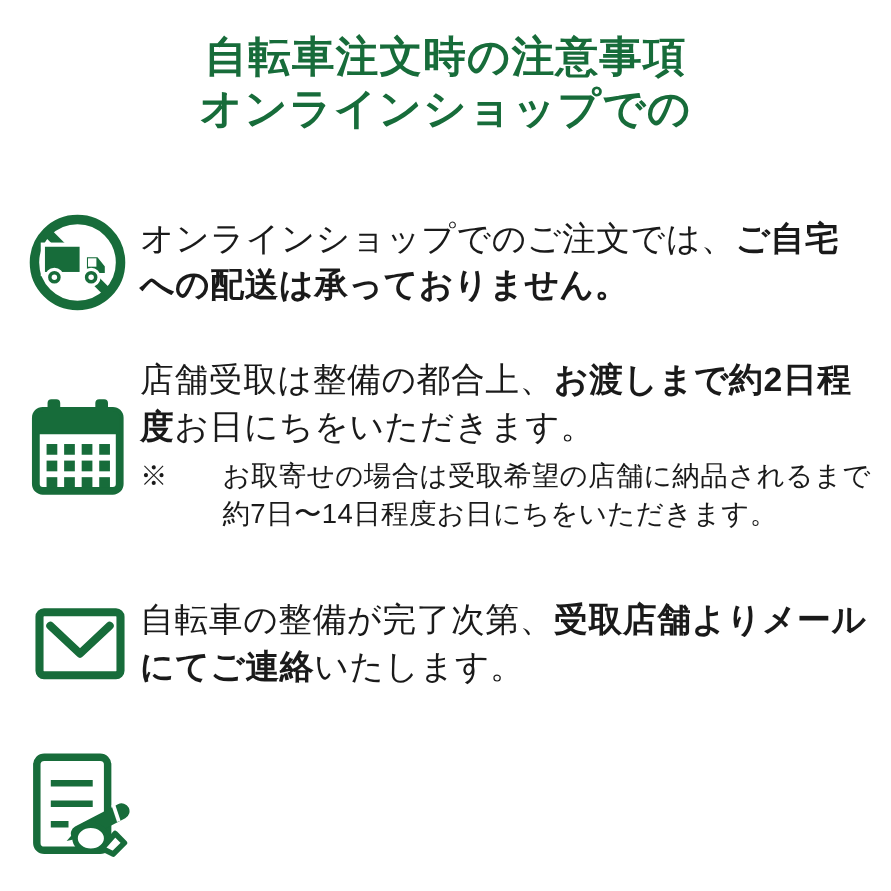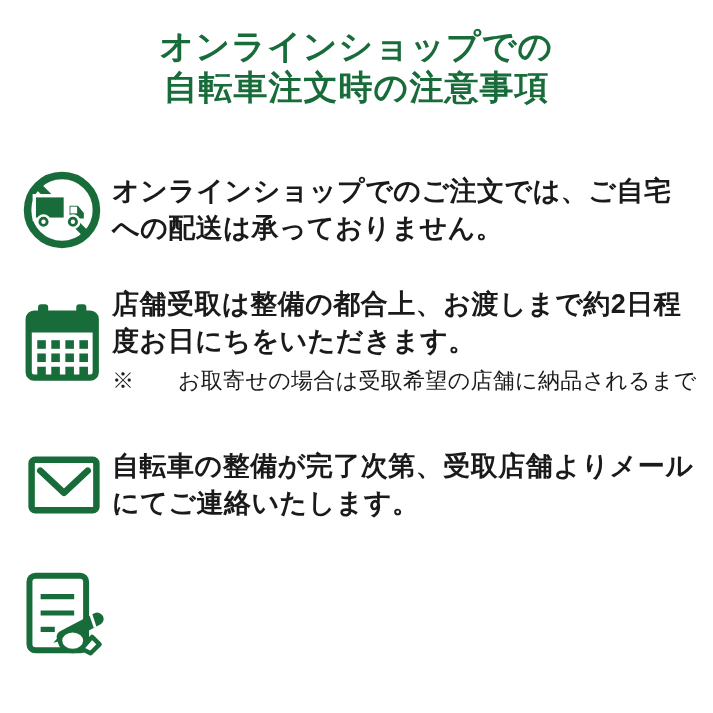--- a/index.html
+++ b/index.html
@@ -31,21 +31,21 @@
   .row-2{margin-top:34px;}
   .row-3{margin-top:52px;}
   .row-4{margin-top:46px;}
   .icon-col{flex:0 0 92px;display:flex;align-items:center;}
   .text-col{
     flex:1;
     font-size:27px;
     line-height:37px;
     letter-spacing:0.5px;
   }
-  .seg-regular{font-weight:700;}
+  .seg-regular{font-weight:400;}
   .seg-bold{font-weight:700;}
   .note{
     display:flex;
     margin-top:6px;
     font-size:22px;
     line-height:30px;
     letter-spacing:0.3px;
   }
   .note-marker{flex:0 0 27px;}
   .note-lines{flex:1;margin-left:39px;}
@@ -58,22 +58,22 @@
   .icon-calendar{margin-left:4px;}
   .icon-mail{margin-left:8px;}
   .icon-sign{margin-left:2px;}
 </style>
 </head>
 <body>
 
 <div class="page">
 
   <div class="title">
+    <div>自転車注文時の注意事項</div>
     <div>オンラインショップでの</div>
-    <div>自転車注文時の注意事項</div>
   </div>
 
   <div class="rows">
 
     <div class="row row-1">
       <div class="icon-col">
         <svg class="icon-truck" width="84" height="84" viewBox="0 0 100 100">
           <circle class="g-stroke" cx="50" cy="50" r="41" stroke-width="9"></circle>
           <line class="g-stroke" x1="21" y1="21" x2="79" y2="79" stroke-width="9"></line>
           <rect class="gw" x="17" y="33" width="37" height="28" stroke-width="4"></rect>
@@ -112,20 +112,21 @@
         </svg>
       </div>
       <div class="text-col">
         <div>
           <span class="seg-regular">店舗受取は整備の都合上、</span><span class="seg-bold">お渡しまで約2日程度</span><span class="seg-regular">お日にちをいただきます。</span>
         </div>
         <div class="note">
           <div class="note-marker">※</div>
           <div class="note-lines">
             <div>お取寄せの場合は受取希望の店舗に納品されるまで</div>
+            <div>約7日〜14日程度お日にちをいただきます。</div>
           </div>
         </div>
       </div>
     </div>
 
     <div class="row row-3">
       <div class="icon-col">
         <svg class="icon-mail" width="72" height="58" viewBox="0 0 100 80">
           <rect class="g-stroke" x="5" y="5" width="90" height="70" rx="5" stroke-width="9"></rect>
           <polyline class="g-stroke" points="17,20 50,51 83,20" stroke-width="9" stroke-linecap="round" stroke-linejoin="round"></polyline>

